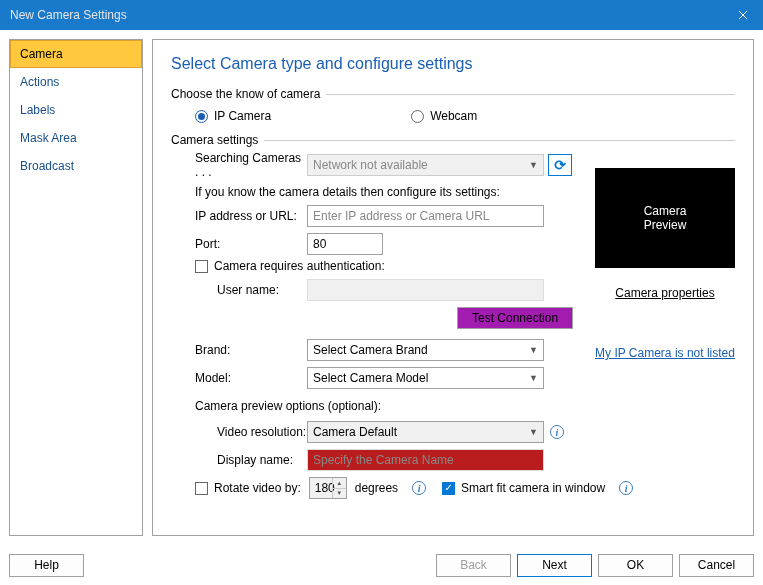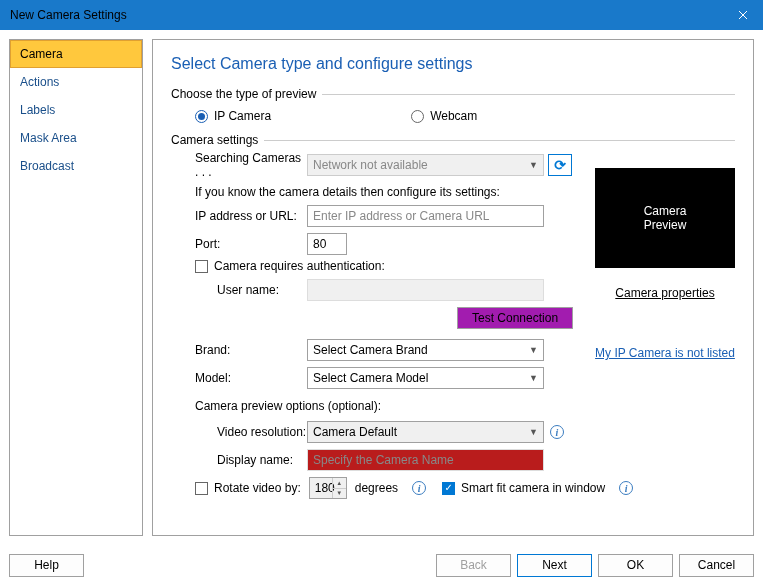--- a/index.html
+++ b/index.html
@@ -1,17 +1,17 @@
 <!DOCTYPE html>
 <html><head>
 <meta charset="utf-8">
 <style>
 * { box-sizing: border-box; margin: 0; padding: 0; }
 body { font-family: "Segoe UI", Tahoma, sans-serif; font-size: 12px; background: #fff; color: #000; width: 763px; height: 585px; overflow: hidden; }
-.titlebar { background: #1979ca; color: #000000; height: 30px; display: flex; align-items: center; padding: 0 10px; justify-content: space-between; }
+.titlebar { background: #1979ca; color: #e5e5e5; height: 30px; display: flex; align-items: center; padding: 0 10px; justify-content: space-between; }
 .titlebar-title { font-size: 12px; }
 .titlebar-close { width: 40px; height: 30px; display: flex; align-items: center; justify-content: center; cursor: pointer; margin-right: -10px;}
 .content { display: flex; height: 515px; padding: 9px; gap: 9px; }
 .sidebar { width: 134px; border: 1px solid #a0a0a0; background: #fff; }
 .sidebar-item { padding: 7px 10px; cursor: pointer; color: #1a4f8a; }
 .sidebar-item.active { background: #ffc83d; border: 1px solid #e0a030; color: #000; margin: 0; padding: 6px 9px; }
 .main-panel { flex: 1; border: 1px solid #a0a0a0; background: #fff; padding: 15px 18px 10px 18px; position: relative; overflow: hidden; }
 .main-title { color: #1a5fb4; font-size: 16px; font-weight: normal; margin-bottom: 14px; }
 .groupbox { margin-bottom: 6px; position: relative; }
 .groupbox-legend { color: #000; font-size: 12px; background: #fff; padding-right: 6px; display: inline-block; position: relative; z-index: 1;}
@@ -69,21 +69,21 @@
     <div class="sidebar-item">Actions</div>
     <div class="sidebar-item">Labels</div>
     <div class="sidebar-item">Mask Area</div>
     <div class="sidebar-item">Broadcast</div>
   </div>
 
   <div class="main-panel">
     <div class="main-title">Select Camera type and configure settings</div>
 
     <div class="groupbox">
-      <span class="groupbox-legend">Choose the type of preview</span>
+      <span class="groupbox-legend">Choose the know of camera</span>
       <div class="groupbox-line"></div>
       <div class="radio-row">
         <div class="radio-opt">
           <span class="radio-dot checked"></span>
           <span>IP Camera</span>
         </div>
         <div class="radio-opt">
           <span class="radio-dot unchecked"></span>
           <span>Webcam</span>
         </div>
@@ -111,21 +111,21 @@
       <div style="padding-left:24px;">If you know the camera details then configure its settings:</div>
     </div>
 
     <div class="form-row">
       <div class="form-label">IP address or URL:</div>
       <input type="text" style="width: 237px;" placeholder="Enter IP address or Camera URL">
     </div>
 
     <div class="form-row">
       <div class="form-label">Port:</div>
-      <input type="text" style="width: 40px;" value="80">
+      <input type="text" style="width: 76px;" value="80">
     </div>
 
     <div class="form-row" style="padding-left:24px; margin-top:-2px;">
       <div class="checkbox-row">
         <span class="checkbox-box"></span>
         <span>Camera requires authentication:</span>
       </div>
     </div>
 
     <div class="form-row">

